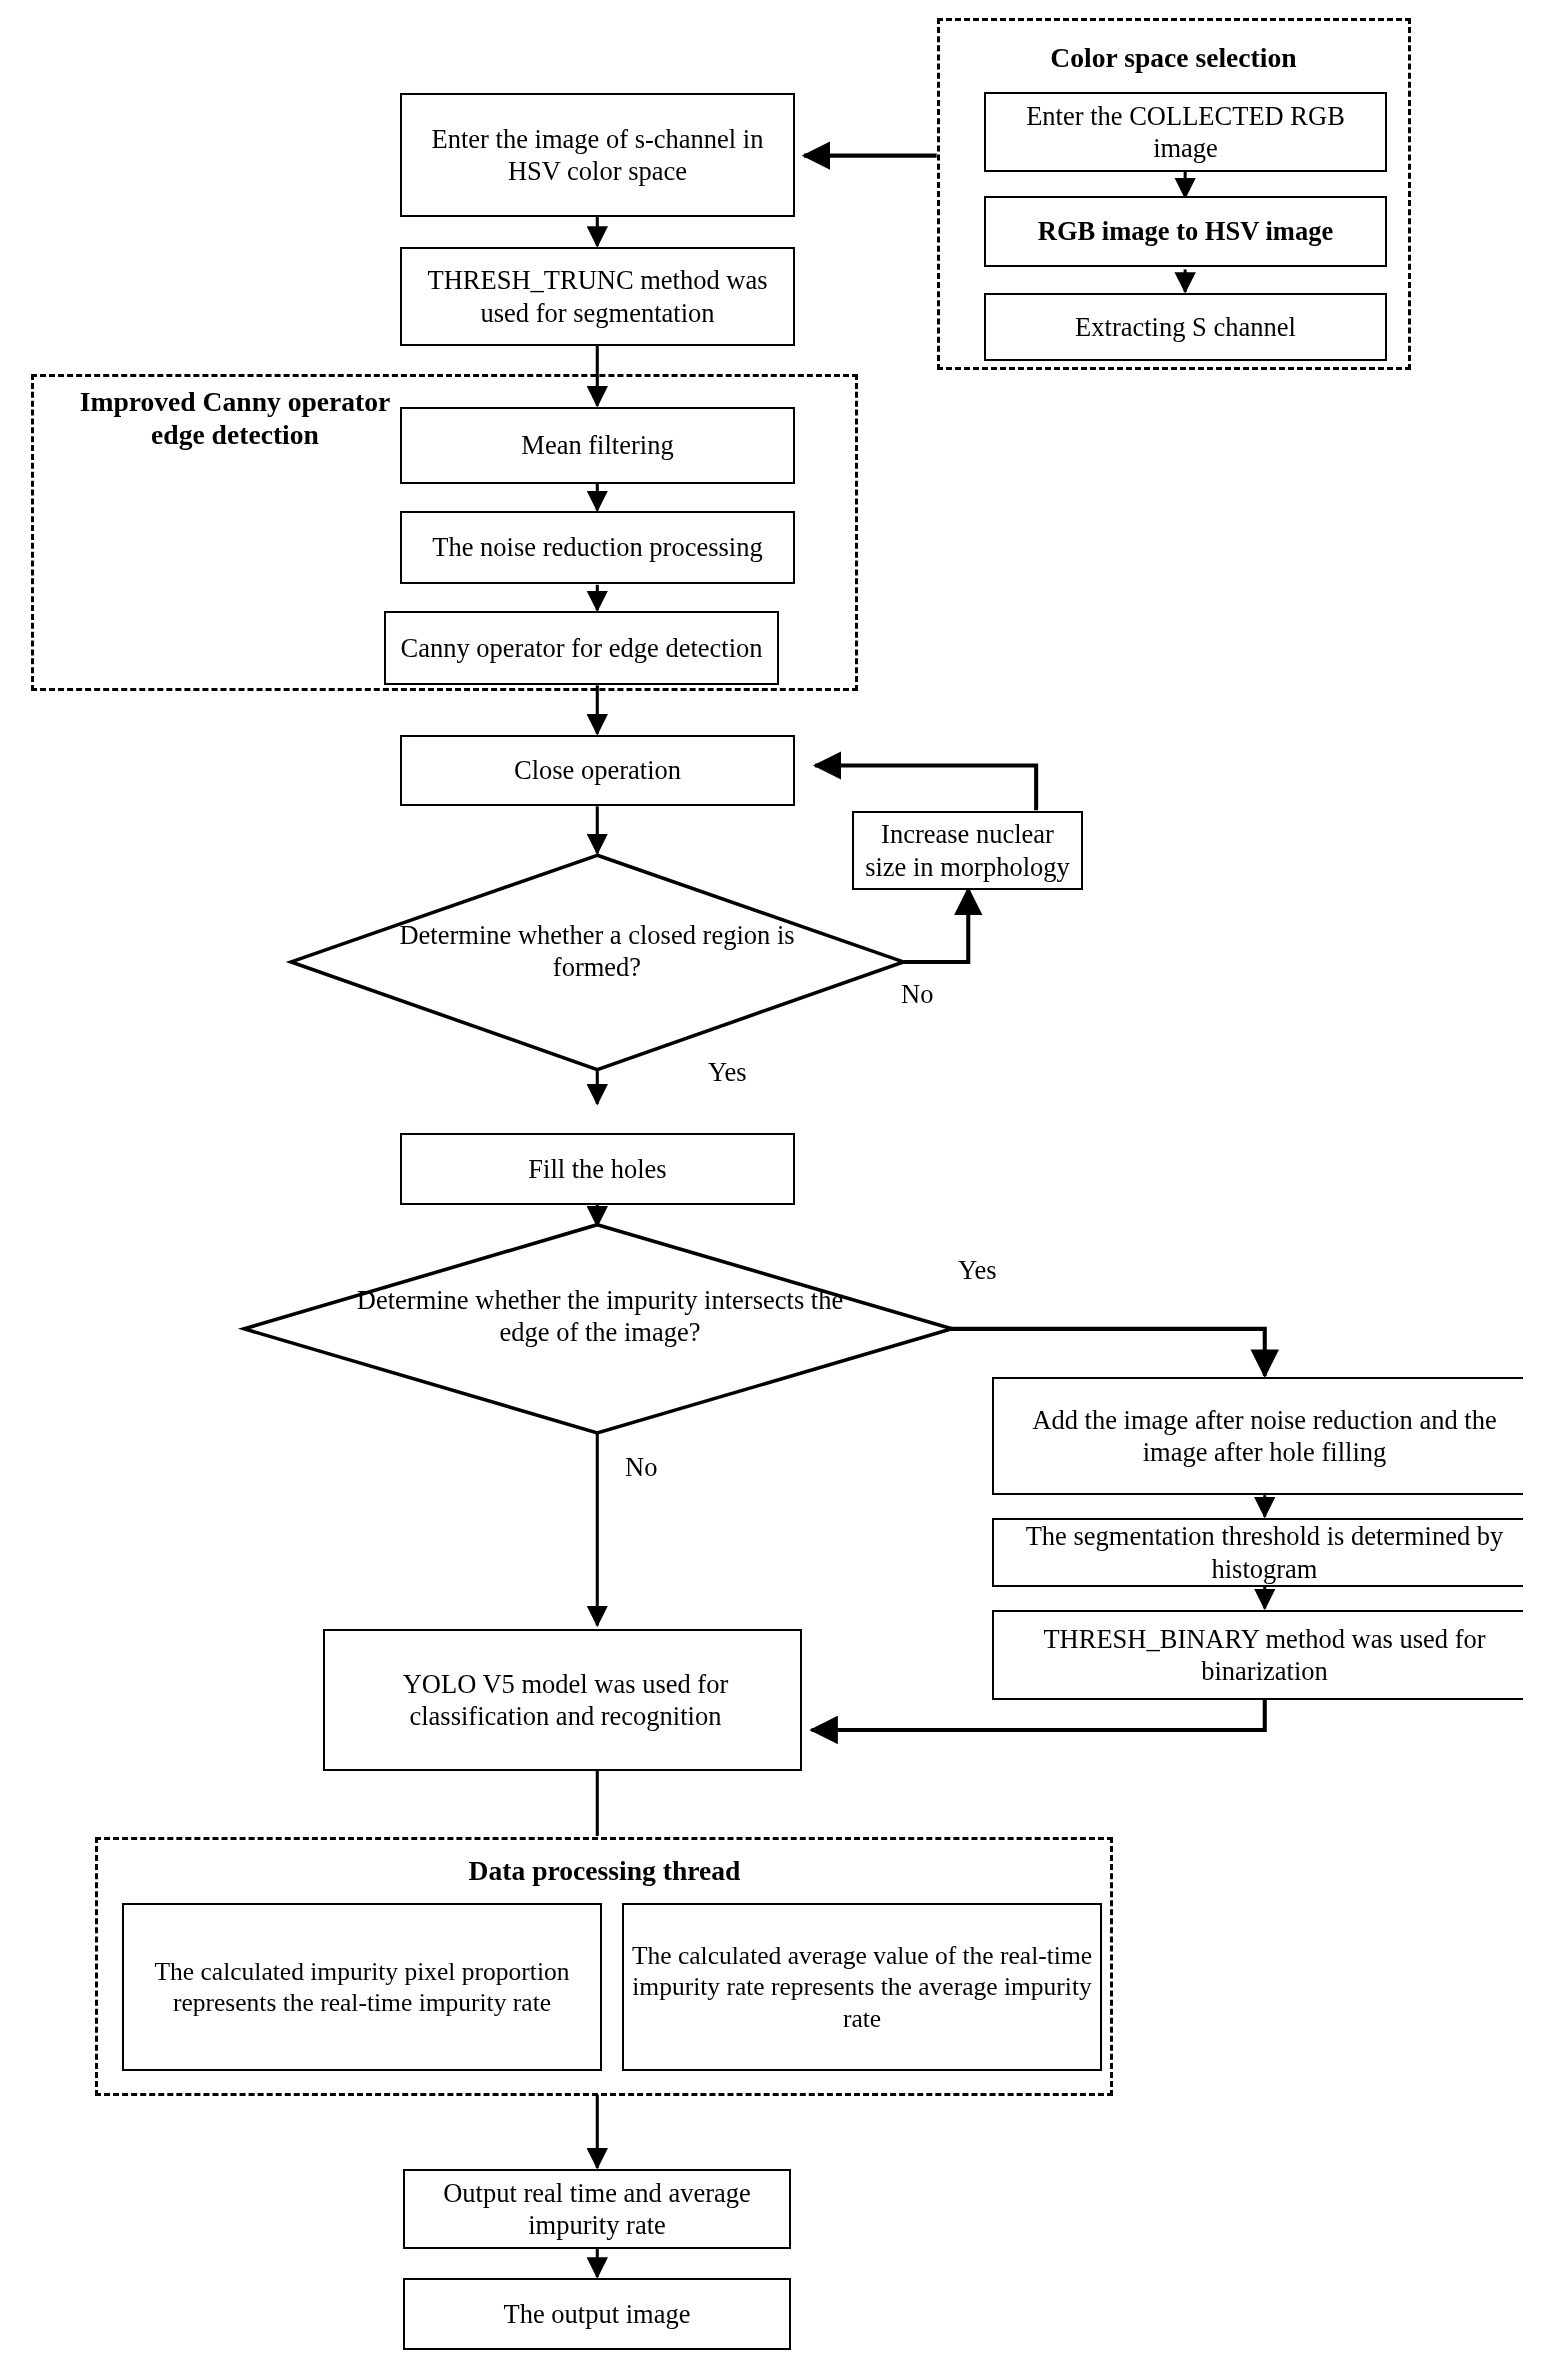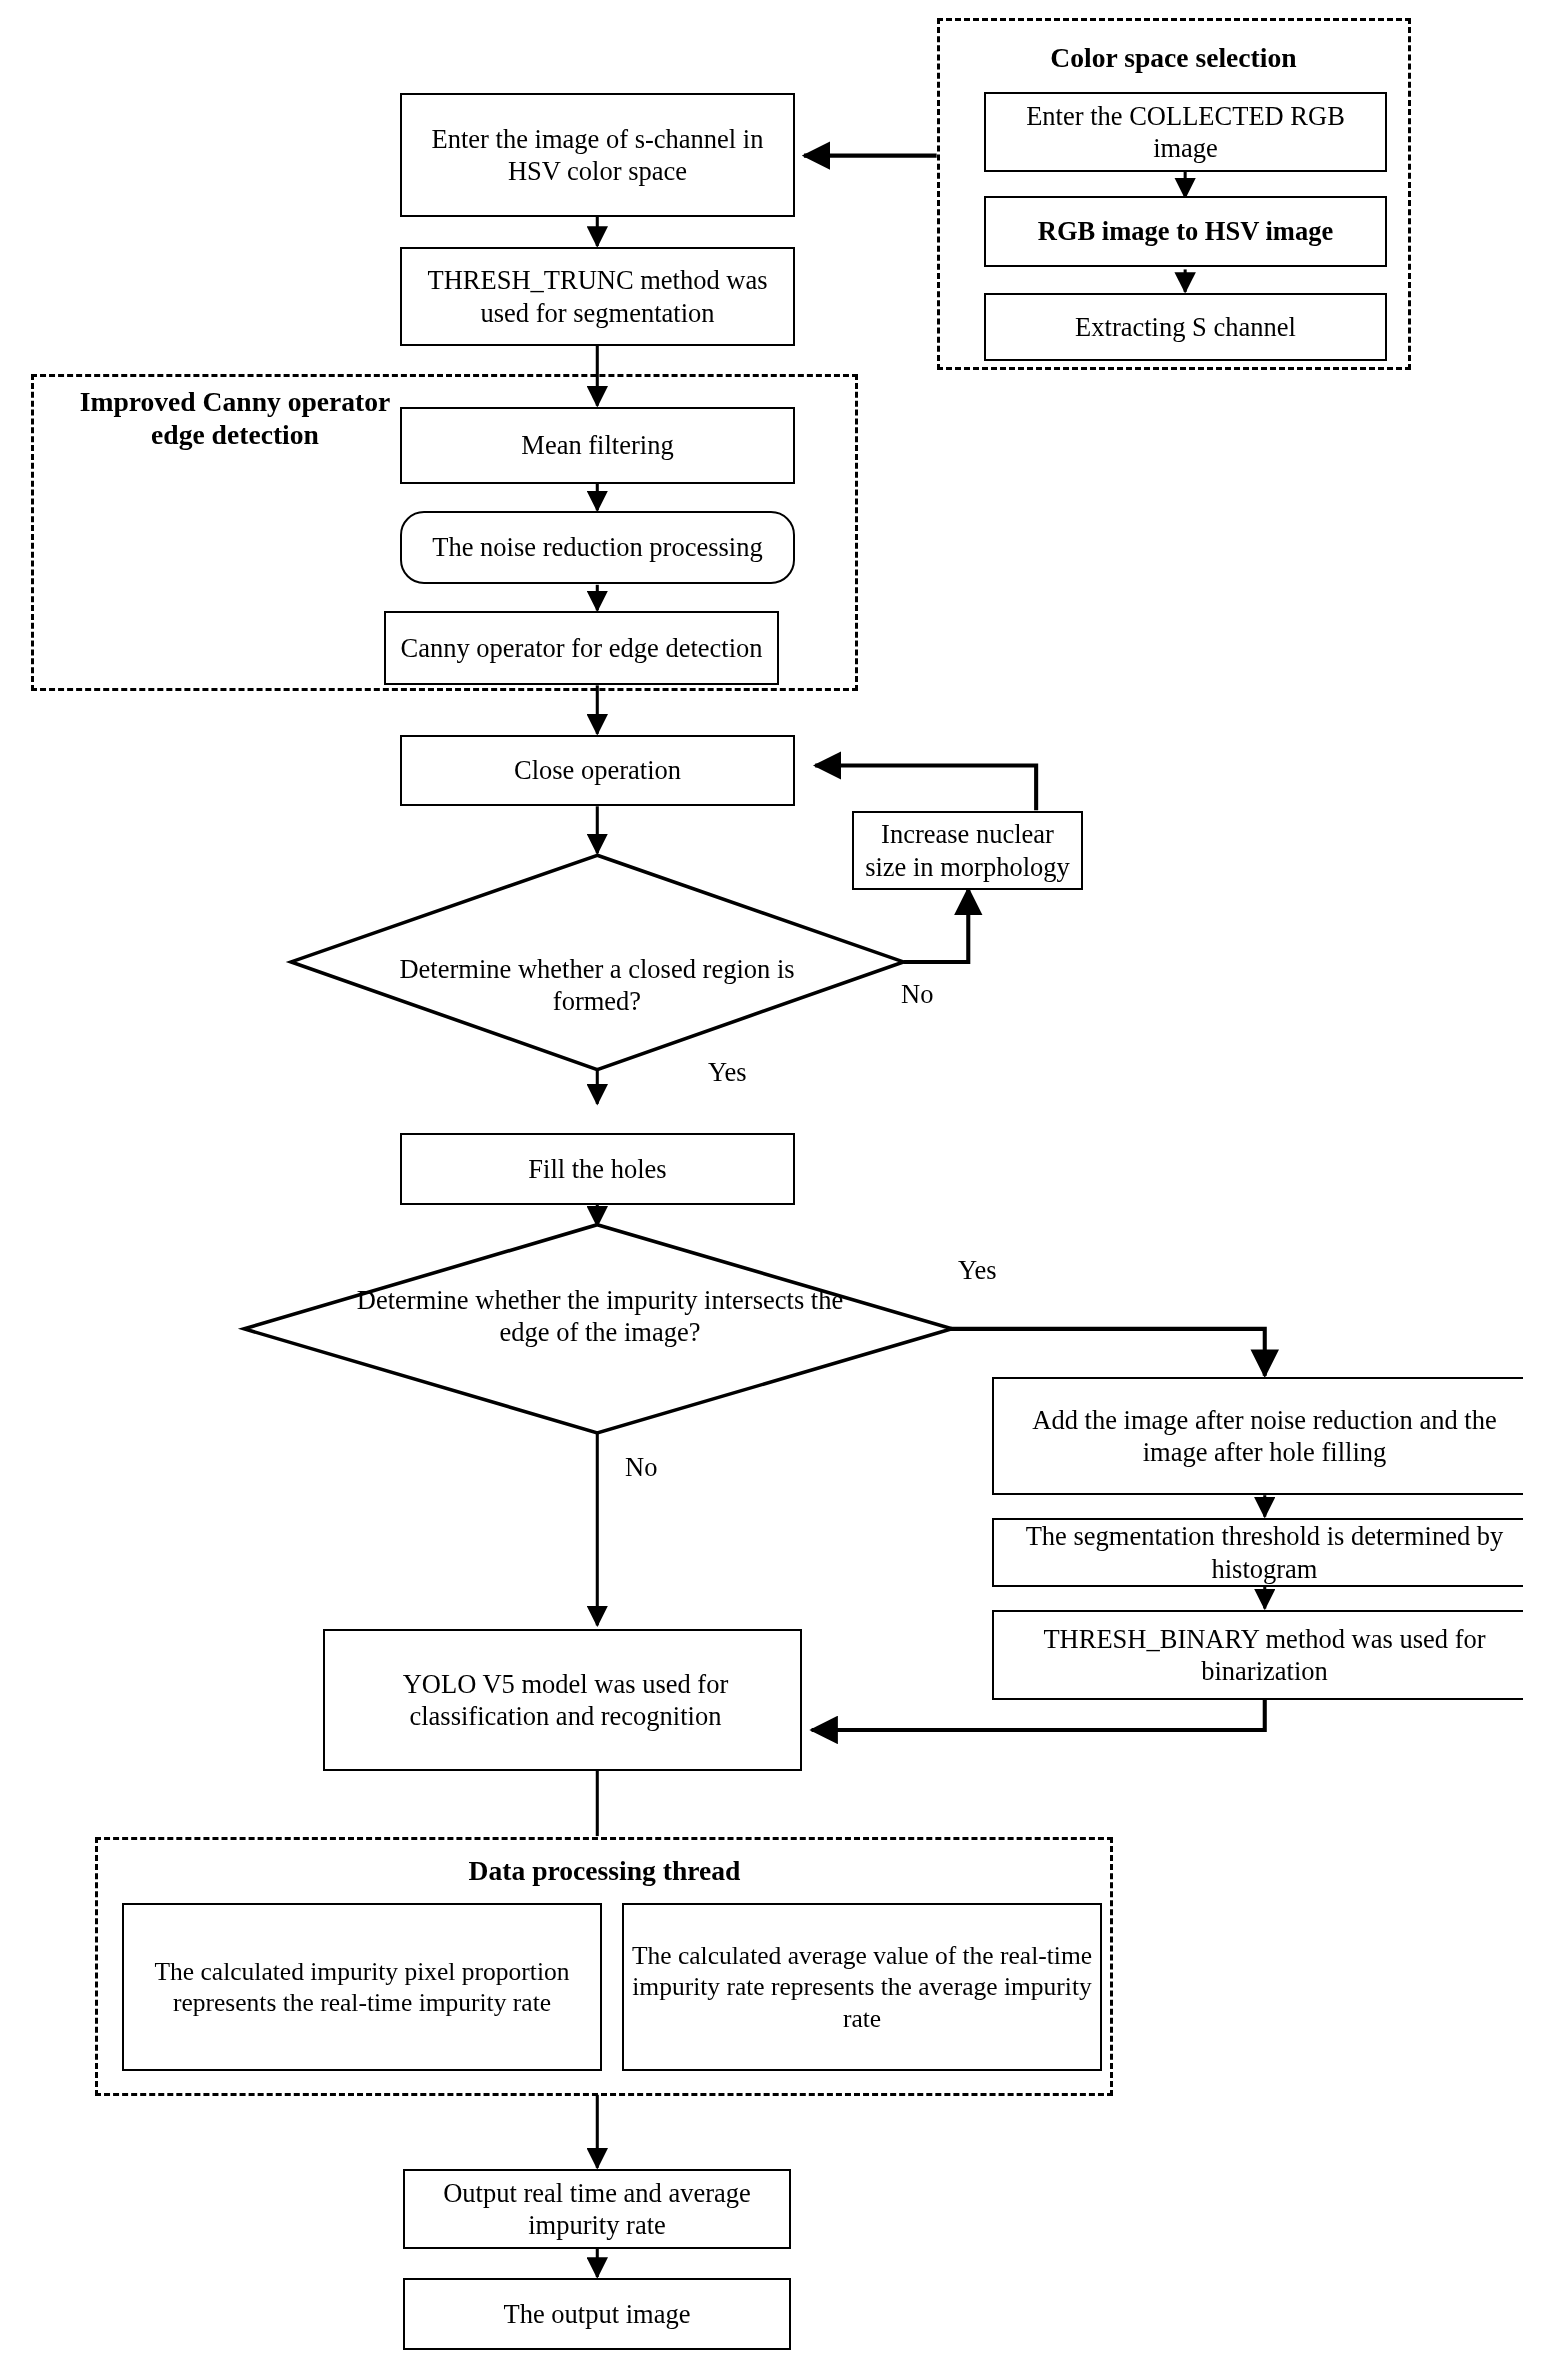--- a/index.html
+++ b/index.html
@@ -148,21 +148,21 @@
   <div class="node" style="left:984px; top:196px; width:403px; height:71px;font-weight:bold;">RGB image to HSV image</div>
 
   <div class="node" style="left:984px; top:293px; width:403px; height:68px;">Extracting S channel</div>
 
   <div class="node" style="left:400px; top:93px; width:395px; height:124px;">Enter the image of s-channel in HSV color space</div>
 
   <div class="node" style="left:400px; top:247px; width:395px; height:99px;">THRESH_TRUNC method was used for segmentation</div>
 
   <div class="node" style="left:400px; top:407px; width:395px; height:77px;">Mean filtering</div>
 
-  <div class="node" style="left:400px; top:511px; width:395px; height:73px;border-radius:24px;">The noise reduction processing</div>
+  <div class="node" style="left:400px; top:511px; width:395px; height:73px;">The noise reduction processing</div>
 
   <div class="node" style="left:384px; top:611px; width:395px; height:74px;">Canny operator for edge detection</div>
 
   <div class="node" style="left:400px; top:735px; width:395px; height:71px;">Close operation</div>
 
   <div class="node" style="left:852px; top:811px; width:231px; height:79px;">Increase nuclear size in morphology</div>
 
   <div class="node" style="left:400px; top:1105px; width:395px; height:72px;margin-top:28px;">Fill the holes</div>
 
   <div class="node" style="left:992px; top:1377px; width:545px; height:118px;">Add the image after noise reduction and the image after hole filling</div>
@@ -174,21 +174,21 @@
   <div class="node" style="left:323px; top:1629px; width:479px; height:142px;padding-left:13px;">YOLO V5 model was used for classification and recognition</div>
 
   <div class="node" style="left:122px; top:1903px; width:480px; height:168px; font-size:25.5px;">The calculated impurity pixel proportion represents the real-time impurity rate</div>
 
   <div class="node" style="left:622px; top:1903px; width:480px; height:168px; font-size:25.5px;">The calculated average value of the real-time impurity rate represents the average impurity rate</div>
 
   <div class="node" style="left:403px; top:2278px; width:388px; height:72px;">The output image</div>
 
   <div class="node" style="left:403px; top:2169px; width:388px; height:80px;">Output real time and average impurity rate</div>
 
-  <div class="diamond-text" style="left:311px; top:919px; width:572px;margin-top:34px;">Determine whether a closed region is
+  <div class="diamond-text" style="left:311px; top:919px; width:572px;">Determine whether a closed region is
 formed?</div>
 
   <div class="diamond-text" style="left:271px; top:1284px; width:658px;">Determine whether the impurity intersects the
 edge of the image?</div>
 
   <div class="edge-label" style="left:901px; top:979px;">No</div>
 
   <div class="edge-label" style="left:708px; top:1057px;">Yes</div>
 
   <div class="edge-label" style="left:958px; top:1255px;">Yes</div>

